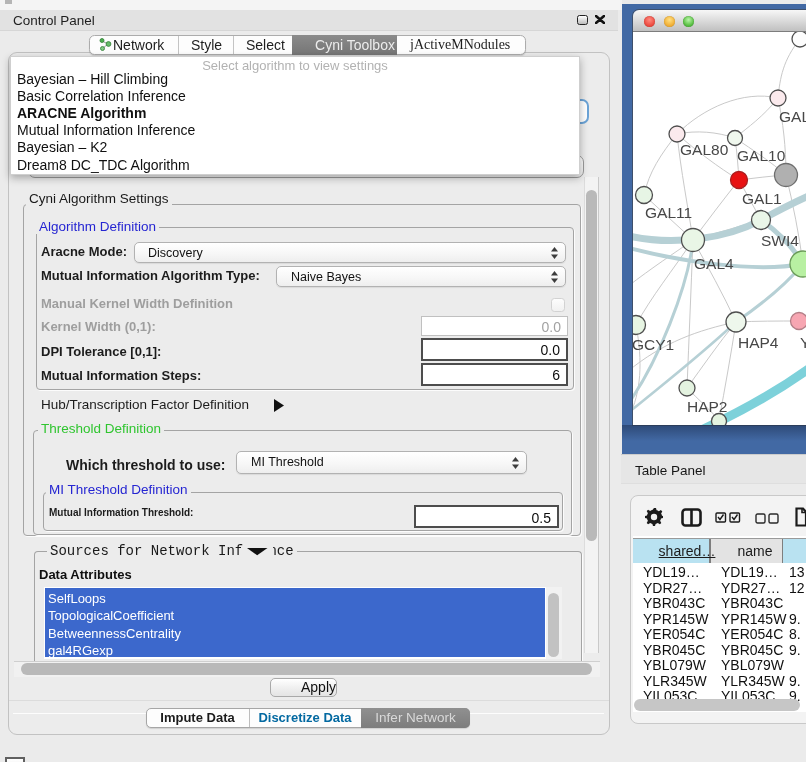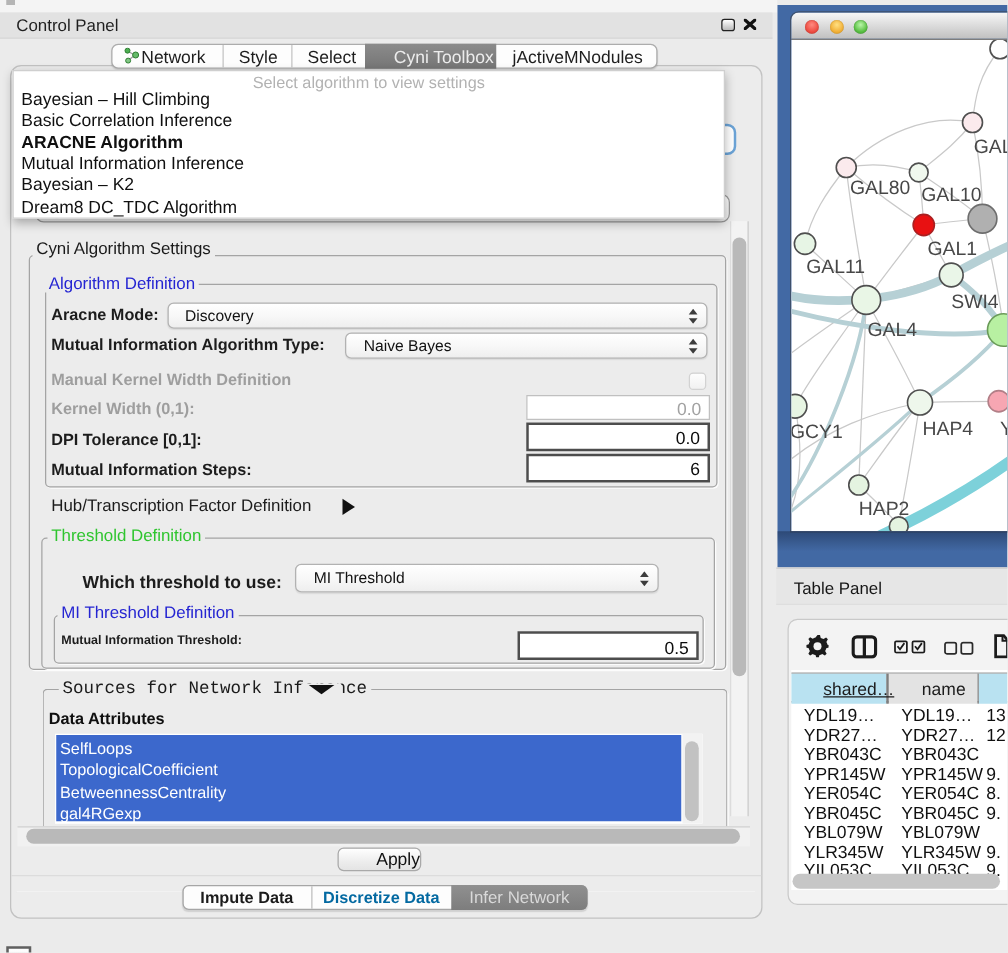--- a/index.html
+++ b/index.html
@@ -46,21 +46,21 @@
  <line x1="3" y1="3" x2="9" y2="6" stroke="#9a9a9a" stroke-width="1"></line>
  <line x1="9" y1="6" x2="4" y2="10" stroke="#9a9a9a" stroke-width="1"></line>
  <circle cx="3" cy="2.5" r="2" fill="#4caf50" stroke="#2e7d32" stroke-width="0.8"></circle>
  <circle cx="9.5" cy="6" r="2.4" fill="#66bb6a" stroke="#2e7d32" stroke-width="0.8"></circle>
  <circle cx="3.5" cy="10.5" r="2" fill="#81c784" stroke="#2e7d32" stroke-width="0.8"></circle>
 </svg>
 <div class="abs" style="left:113px;top:36.5px;font-size:14px;color:#1d1d1d;">Network</div>
 <div class="abs" style="left:191px;top:36.5px;font-size:14px;color:#1d1d1d;">Style</div>
 <div class="abs" style="left:246px;top:36.5px;font-size:14px;color:#1d1d1d;">Select</div>
 <div class="abs" style="left:292px;top:36.5px;width:126px;text-align:center;font-size:14px;color:#ececec;">Cyni Toolbox</div>
-<div class="abs" style="left:410px;top:36.5px;font-size:14px;color:#1d1d1d;">jActiveMNodules</div>
+<div class="abs" style="left:410px;top:36.5px;font-size:14px;color:#1d1d1d;font-family:Liberation Serif, serif;">jActiveMNodules</div>
 
 <div class="abs" style="left:480px;top:99px;width:109px;height:25px;border:2.5px solid #6ba3d6;border-radius:7px;background:#fff;"></div>
 <div class="abs" style="left:28px;top:155px;width:556px;height:23px;border:1px solid #9a9a9a;border-radius:7px;background:linear-gradient(180deg,#fff,#ededed);"></div>
 <div class="abs" style="left:42px;top:160px;font-size:13px;color:#333;">galFiltered.sif default node</div>
 
 <div class="grp" style="left:23px;top:204px;width:558px;height:332px;"></div>
 <div class="glabel" style="left:26px;top:190.5px;color:#1a1a1a;">Cyni Algorithm Settings</div>
 
 <div class="grp" style="left:36px;top:227px;width:538px;height:163px;"></div>
 <div class="glabel" style="left:36px;top:219px;color:#2525d2;">Algorithm Definition</div>

